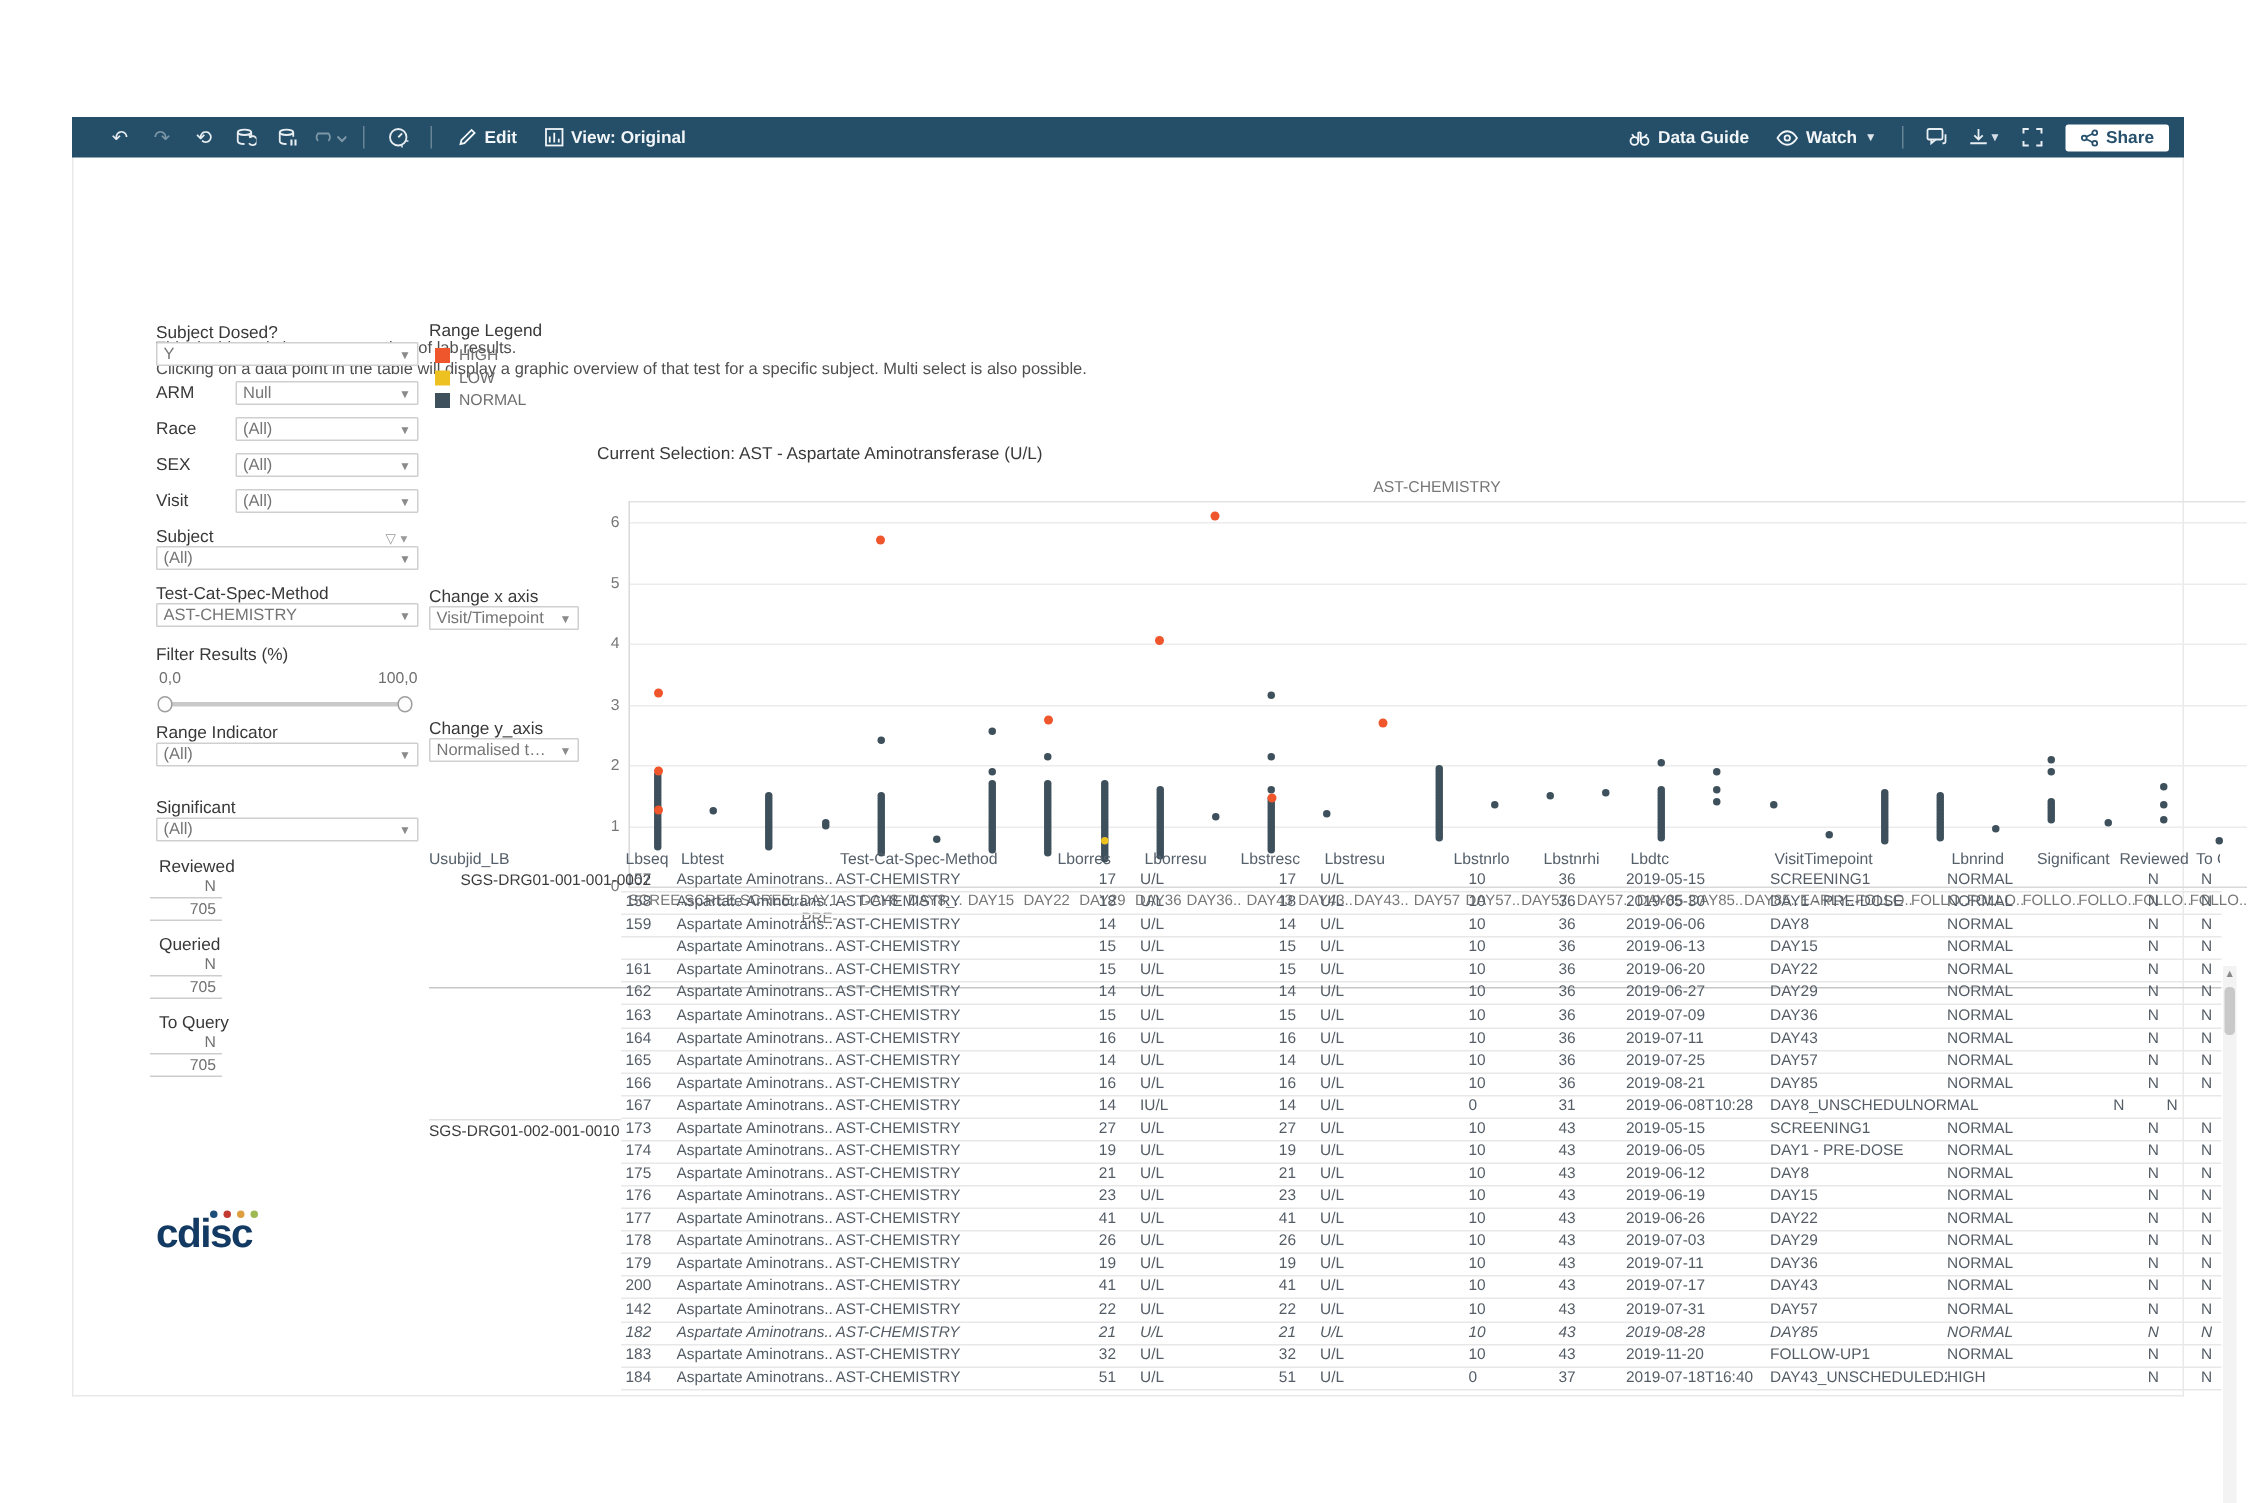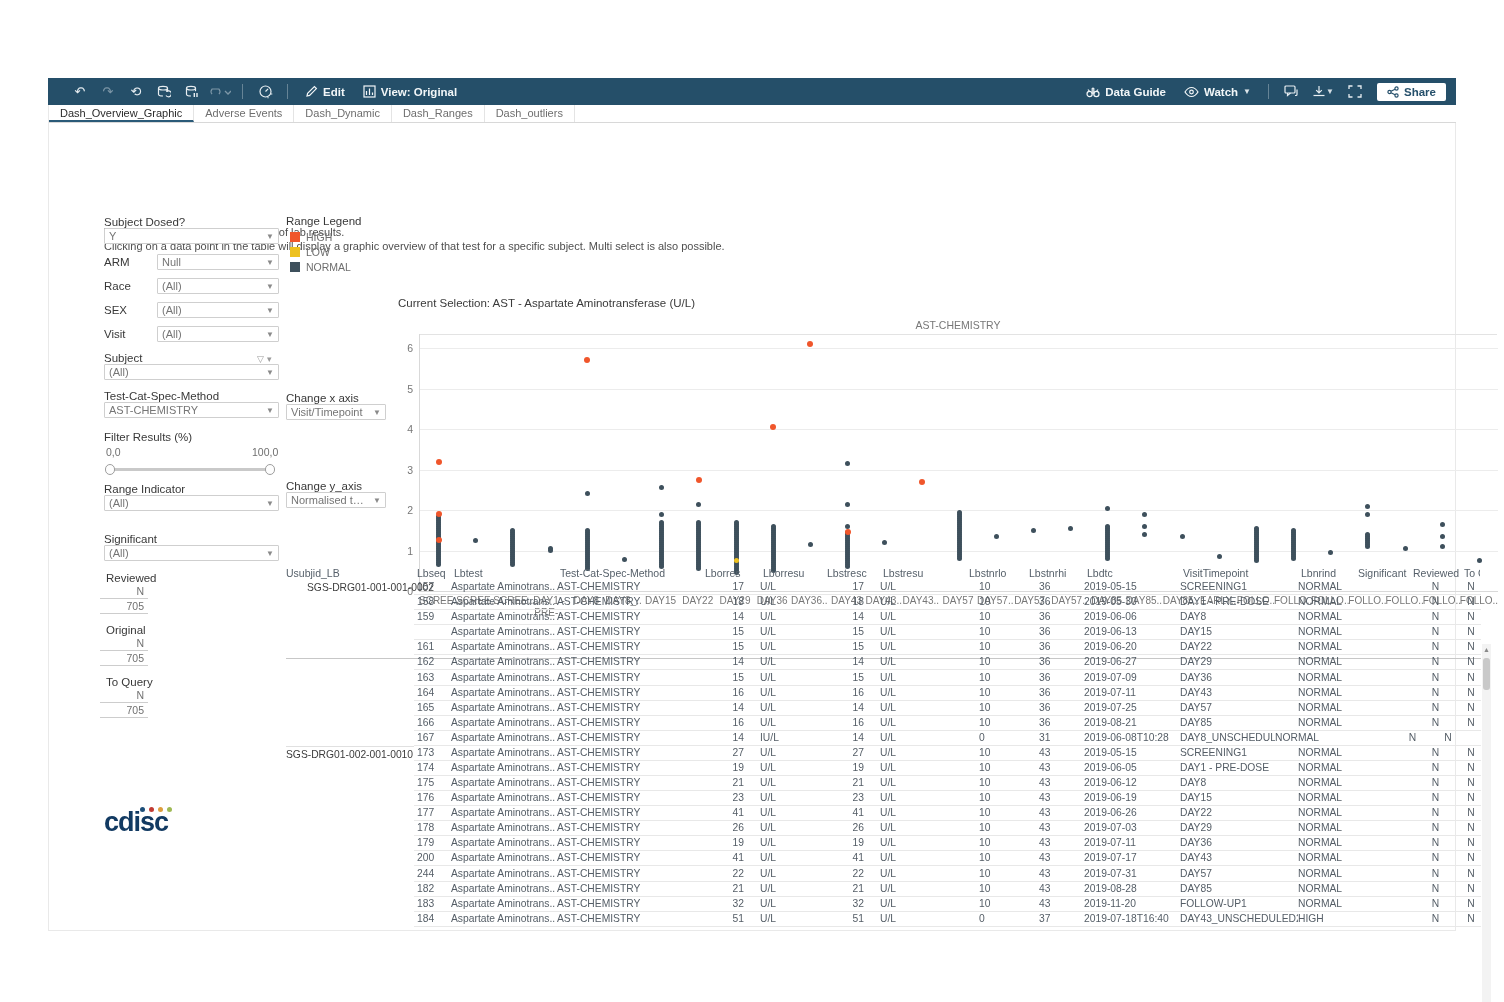--- a/index.html
+++ b/index.html
@@ -164,27 +164,20 @@
               <circle cx="9.5" cy="2.5" r="1.6"></circle>
               <circle cx="2.5" cy="6" r="1.6"></circle>
               <circle cx="9.5" cy="9.5" r="1.6"></circle>
               <path d="M4 5.2l4-2M4 6.8l4 2"></path>
             </svg>
           <span>Share</span>
         </span>
       </div>
     </div>
 
-    <div class="tabs" id="tabs">
-        <div class="tab active">Dash_Overview_Graphic</div>
-        <div class="tab">Adverse Events</div>
-        <div class="tab">Dash_Dynamic</div>
-        <div class="tab">Dash_Ranges</div>
-        <div class="tab">Dash_outliers</div>
-      </div>
 
     <div class="desc">
       <div>This dashboard shows an overview of lab results.</div>
       <div>Clicking on a data point in the table will display a graphic overview of that test for a specific subject. Multi select is also possible.</div>
     </div>
 
     <div class="flabel" style="left:55px;top:138px;">Subject Dosed?</div>
     <div class="dd" style="left:55px;top:150px;width:175px;">
       <span class="dd-val">Y</span>
         <span class="dd-caret">▼</span>
@@ -248,21 +241,21 @@
         <span class="dd-caret">▼</span>
     </div>
 
     <div id="counters">
         <div class="counter" style="top: 494px;">
           <div class="clabel">Reviewed</div>
           <div class="cval">N</div>
           <div class="cval">705</div>
         </div>
         <div class="counter" style="top: 546px;">
-          <div class="clabel">Original</div>
+          <div class="clabel">Queried</div>
           <div class="cval">N</div>
           <div class="cval">705</div>
         </div>
         <div class="counter" style="top: 598px;">
           <div class="clabel">To Query</div>
           <div class="cval">N</div>
           <div class="cval">705</div>
         </div>
       </div>
 
@@ -997,37 +990,37 @@
         <div class="cell" style="width: 60px; padding-left: 13px;">10</div>
         <div class="cell" style="width: 58px; padding-left: 13px;">43</div>
         <div class="cell" style="width: 96px;">2019-07-17</div>
         <div class="cell" style="width: 118px;">DAY43</div>
         <div class="cell" style="width: 57px;">NORMAL</div>
         <div class="cell" style="width: 55px;"></div>
         <div class="cell" style="width: 51px; text-align: center;">N</div>
         <div class="cell" style="width: 20px; text-align: center;">N</div>
       </div>
       <div class="row" style="top: 788.5px;">
-        <div class="cell" style="width: 37px; padding-left: 3px;">244</div>
+        <div class="cell" style="width: 37px; padding-left: 3px;">142</div>
         <div class="cell" style="width: 106px;">Aspartate Aminotrans..</div>
         <div class="cell" style="width: 145px;">AST-CHEMISTRY</div>
         <div class="cell" style="width: 58px; text-align: right; padding-right: 16px;">22</div>
         <div class="cell" style="width: 64px;">U/L</div>
         <div class="cell" style="width: 56px; text-align: right; padding-right: 16px;">22</div>
         <div class="cell" style="width: 86px;">U/L</div>
         <div class="cell" style="width: 60px; padding-left: 13px;">10</div>
         <div class="cell" style="width: 58px; padding-left: 13px;">43</div>
         <div class="cell" style="width: 96px;">2019-07-31</div>
         <div class="cell" style="width: 118px;">DAY57</div>
         <div class="cell" style="width: 57px;">NORMAL</div>
         <div class="cell" style="width: 55px;"></div>
         <div class="cell" style="width: 51px; text-align: center;">N</div>
         <div class="cell" style="width: 20px; text-align: center;">N</div>
       </div>
-      <div class="row" style="top: 803.6px;">
+      <div class="row" style="top: 803.6px; font-style: italic;">
         <div class="cell" style="width: 37px; padding-left: 3px;">182</div>
         <div class="cell" style="width: 106px;">Aspartate Aminotrans..</div>
         <div class="cell" style="width: 145px;">AST-CHEMISTRY</div>
         <div class="cell" style="width: 58px; text-align: right; padding-right: 16px;">21</div>
         <div class="cell" style="width: 64px;">U/L</div>
         <div class="cell" style="width: 56px; text-align: right; padding-right: 16px;">21</div>
         <div class="cell" style="width: 86px;">U/L</div>
         <div class="cell" style="width: 60px; padding-left: 13px;">10</div>
         <div class="cell" style="width: 58px; padding-left: 13px;">43</div>
         <div class="cell" style="width: 96px;">2019-08-28</div>

